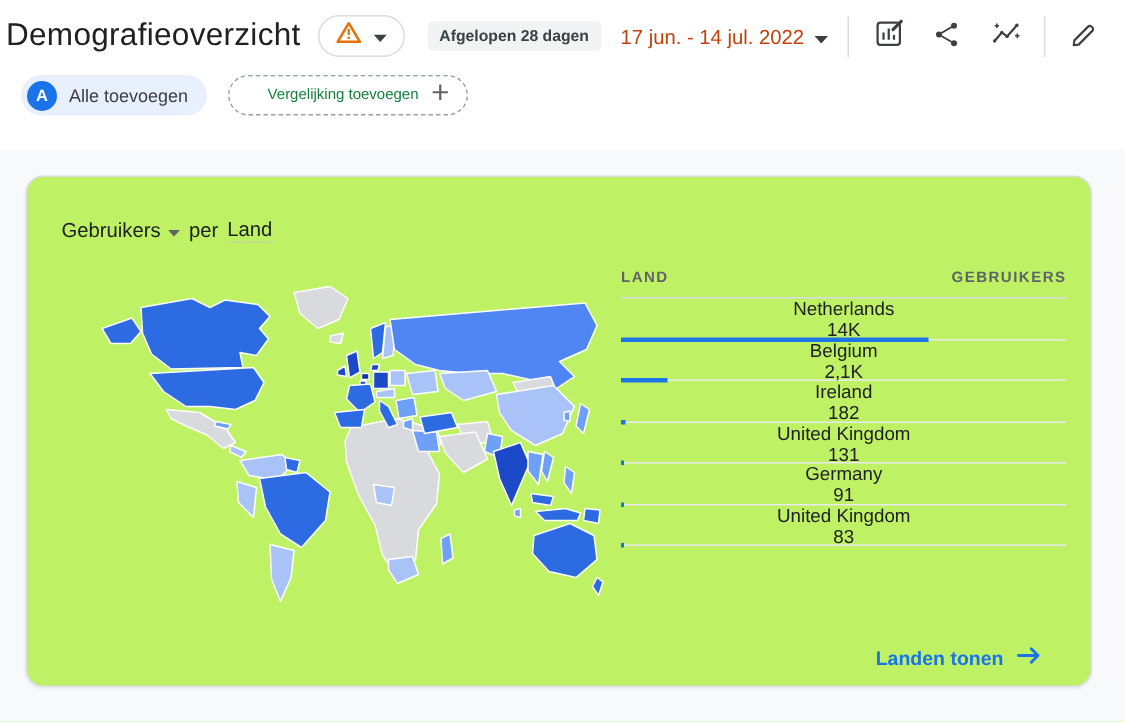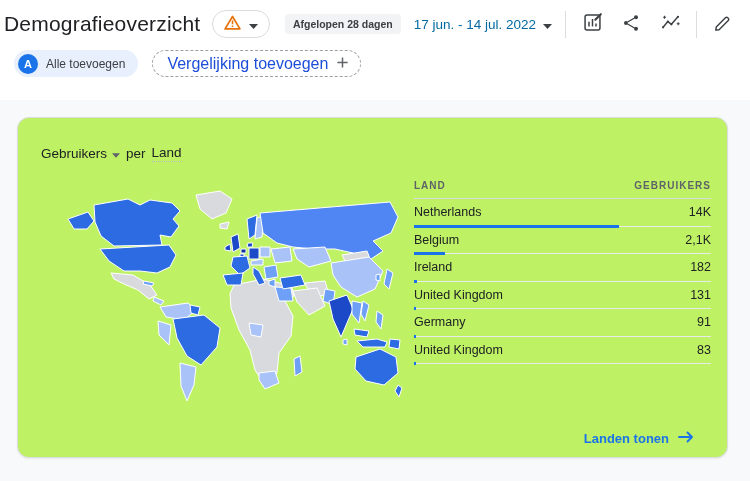--- a/index.html
+++ b/index.html
@@ -29,21 +29,21 @@
   .hdr-right {
     position:absolute; right:14px; top:9px; height:30px;
     display:flex; align-items:center; gap:13px;justify-content:center;
   }
   .date-badge {
     background:#f1f3f4; color:#3c4043; font-size:10.5px; font-weight:700;
     padding:4px 8px; border-radius:4px; white-space:nowrap;
   }
   .date-text {
     display:flex; align-items:center; gap:7px;
-    font-size:13.5px; font-weight:500; color:#0369a1; cursor:pointer; white-space:nowrap;
+    font-size:13.5px; font-weight:500; color:#c2410c; cursor:pointer; white-space:nowrap;
   }
   .vdiv { width:1px; height:27px; background:#dadce0; }
   .icon-btn {
     width:26px; height:26px; display:flex; align-items:center; justify-content:center;
     cursor:pointer; border:none; background:transparent; padding:0;
   }
 
   
   .chips {
     position:absolute; left:14px; top:50px;
@@ -58,21 +58,21 @@
     width:20px; height:20px; border-radius:50%; background:#1a73e8;
     color:#fff; font-size:11px; font-weight:700;
     display:flex; align-items:center; justify-content:center;
   }
   .chip-users-label { font-size:12px; font-weight:500; color:#3c4043; }
   .chip-compare {
     display:flex; align-items:center; gap:8px;
     border:1px dashed #9aa0a6; border-radius:14px; height:27px;
     padding:0 11px 0 14px; cursor:pointer; background:transparent;
   }
-  .chip-compare-label { font-size:16px; font-weight:500; color:#1d4ed8; }
+  .chip-compare-label { font-size:10px; font-weight:500; color:#15803d;margin-left:11px; }
 
   
   .card {
     position:absolute; left:17px; top:117px; width:711px; height:341px;
     background:#bef264; border:1px solid #dadce0; border-radius:12px;
     box-shadow:0 1px 2px rgba(60,64,67,.08);
   }
   .card-title {
     position:absolute; left:23px; top:27px;
     display:flex; align-items:center; gap:6px;
@@ -96,21 +96,21 @@
   .tbl { position:absolute; left:396px; top:57px; width:297px; }
   .tbl-head {
     display:flex; justify-content:space-between; align-items:flex-end;
     height:24px; padding-bottom:7px; border-bottom:1px solid #dadce0;
     font-size:10px; font-weight:700; letter-spacing:1px; color:#5f6368;
   }
   .trow {
     position:relative; height:27.5px;
     display:flex; justify-content:space-between; align-items:center;
     border-bottom:1px solid #e8eaed;
-    font-size:12.5px; color:#202124;
+    font-size:12.5px; color:#202124;flex-direction:column;
   }
   .trow .bar {
     position:absolute; left:0; bottom:-2px; height:3px;
     background:#1a73e8; border-radius:0;
   }
   .tcell-val { color:#202124; }
 
   .footer-link {
     position:absolute; right:33px; top:313px;
     display:flex; align-items:flex-end; gap:9px;

